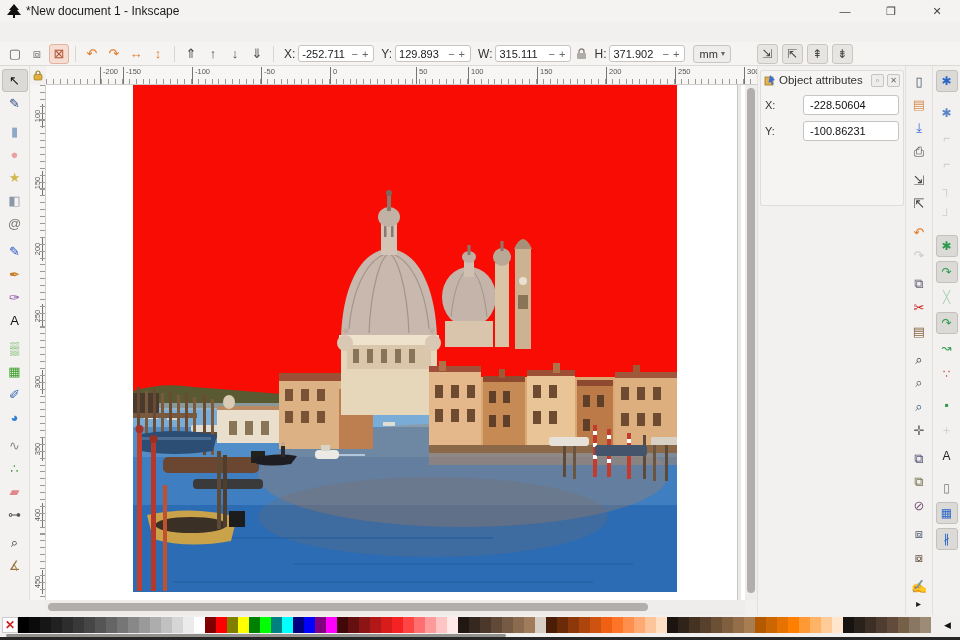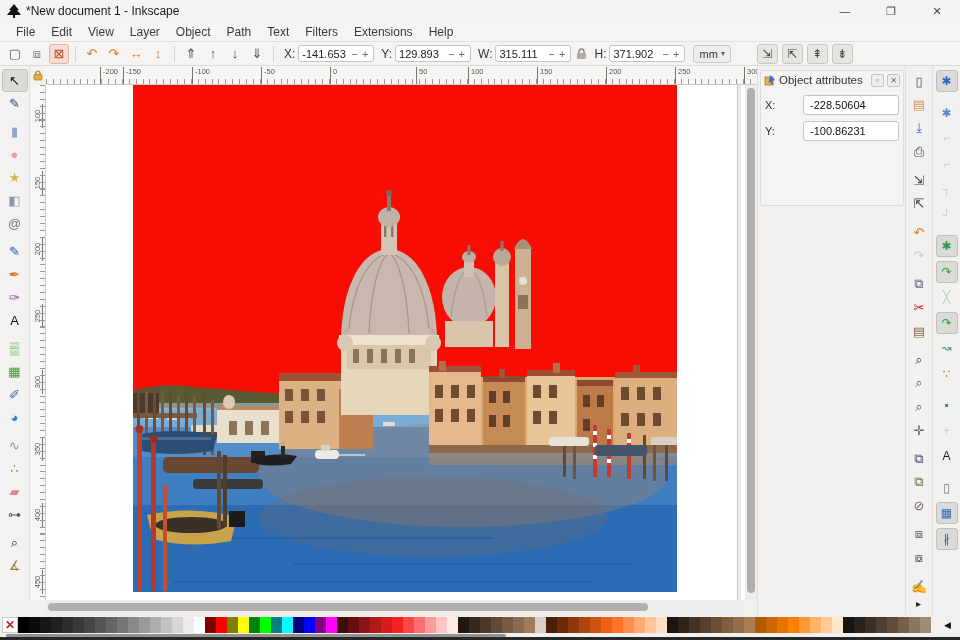--- a/index.html
+++ b/index.html
@@ -128,32 +128,20 @@
       <path d="M8 0 L13 6 L11 6 L15 11 L9 11 L9 14 L7 14 L7 11 L1 11 L5 6 L3 6 Z" fill="#111"></path>
     </svg>
     <span>*New document 1 - Inkscape</span>
     <div class="win-btns">
       <div class="win-btn">—</div>
       <div class="win-btn">❐</div>
       <div class="win-btn">✕</div>
     </div>
   </div>
 
-  <div class="menubar">
-      <div class="menu-item" style="display: inline-block;">File</div>
-      <div class="menu-item" style="display: inline-block;">Edit</div>
-      <div class="menu-item" style="display: inline-block;">View</div>
-      <div class="menu-item" style="display: inline-block;">Layer</div>
-      <div class="menu-item" style="display: inline-block;">Object</div>
-      <div class="menu-item" style="display: inline-block;">Path</div>
-      <div class="menu-item" style="display: inline-block;">Text</div>
-      <div class="menu-item" style="display: inline-block;">Filters</div>
-      <div class="menu-item" style="display: inline-block;">Extensions</div>
-      <div class="menu-item" style="display: inline-block;">Help</div>
-    </div>
 
   <div class="optbar">
     <span style="width:4px"></span>
     <span style="display:flex">
         <div class="mini-icon" style="color: rgb(85, 85, 85);">▢</div>
         <div class="mini-icon" style="color: rgb(119, 119, 119);">⧈</div>
         <div class="mini-icon tint" style="color: rgb(176, 80, 48);">⊠</div>
       </span>
     <span class="opt-sep"></span>
     <span style="display:flex">
@@ -167,21 +155,21 @@
         <div class="mini-icon" style="color: rgb(68, 68, 68);">⇑</div>
         <div class="mini-icon" style="color: rgb(68, 68, 68);">↑</div>
         <div class="mini-icon" style="color: rgb(68, 68, 68);">↓</div>
         <div class="mini-icon" style="color: rgb(68, 68, 68);">⇓</div>
       </span>
     <span class="opt-sep"></span>
 
     <div class="spin">
       <span class="lbl">X:</span>
       <div class="box">
-        <span class="val">-141.653</span>
+        <span class="val">-252.711</span>
         <span class="mm-btn">−</span>
         <span class="mm-btn">+</span>
       </div>
     </div>
     <div class="spin">
       <span class="lbl">Y:</span>
       <div class="box">
         <span class="val">129.893</span>
         <span class="mm-btn">−</span>
         <span class="mm-btn">+</span>

